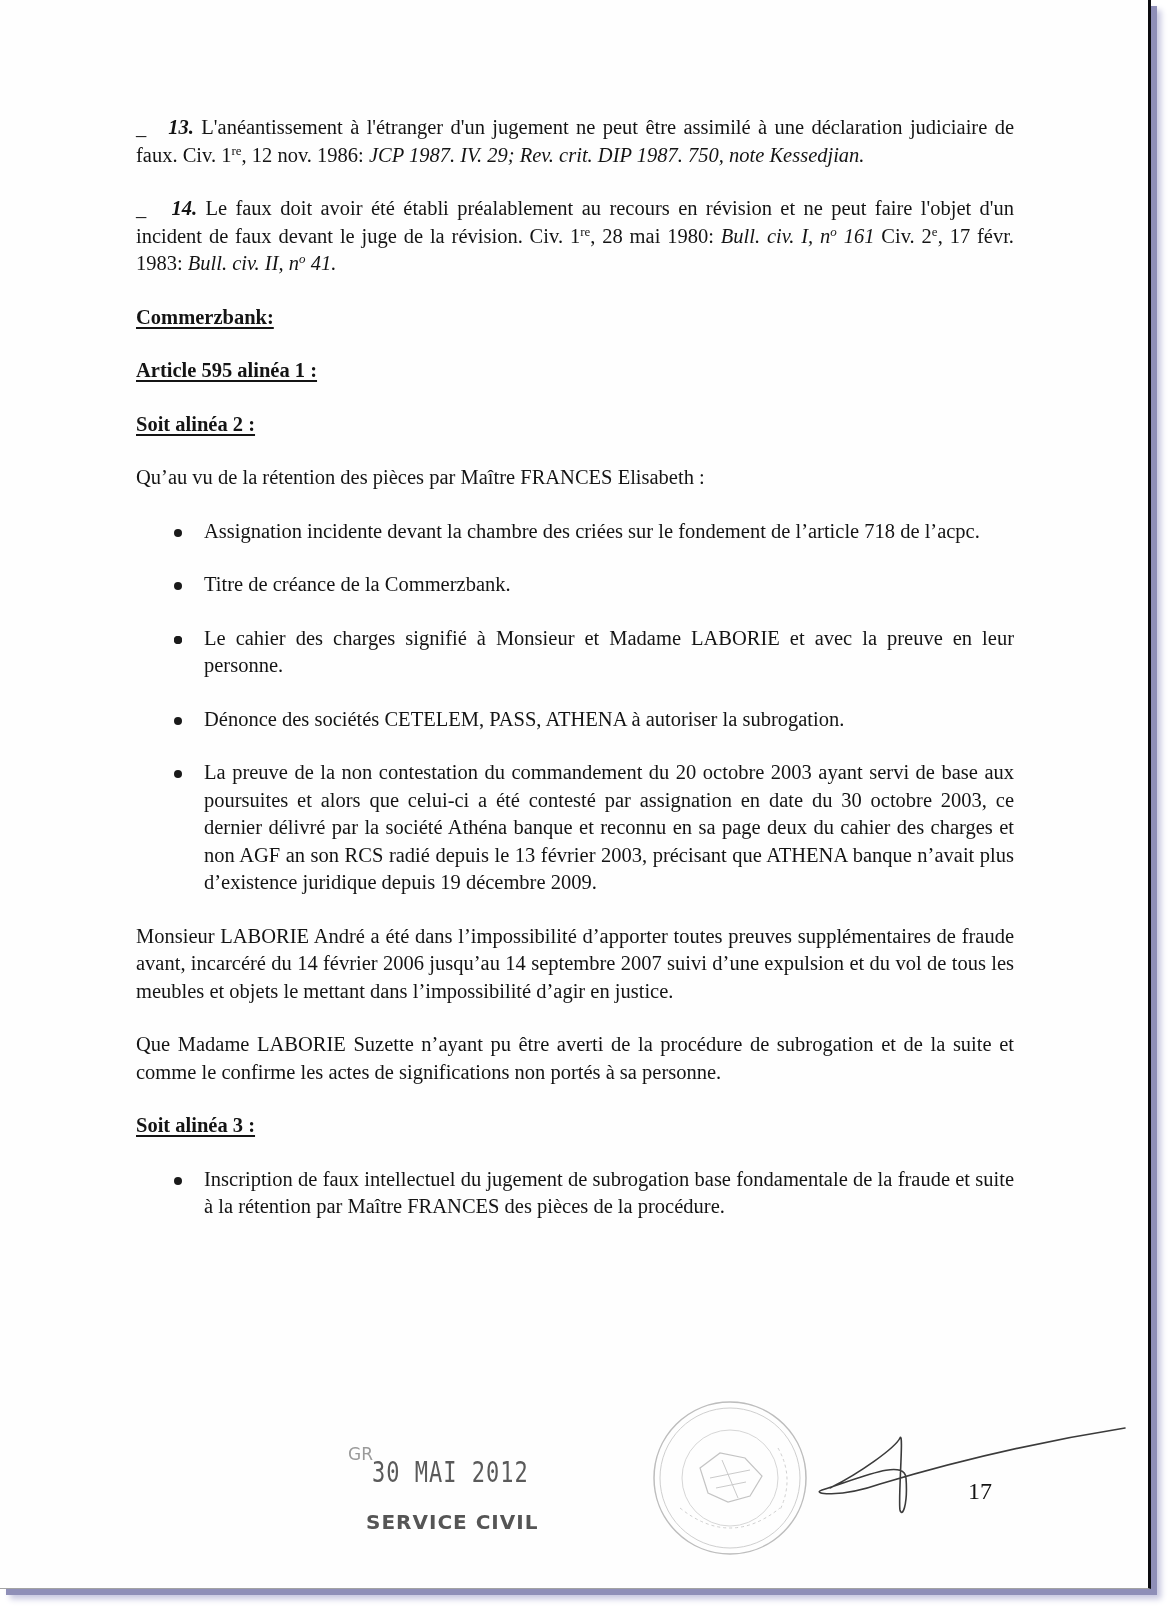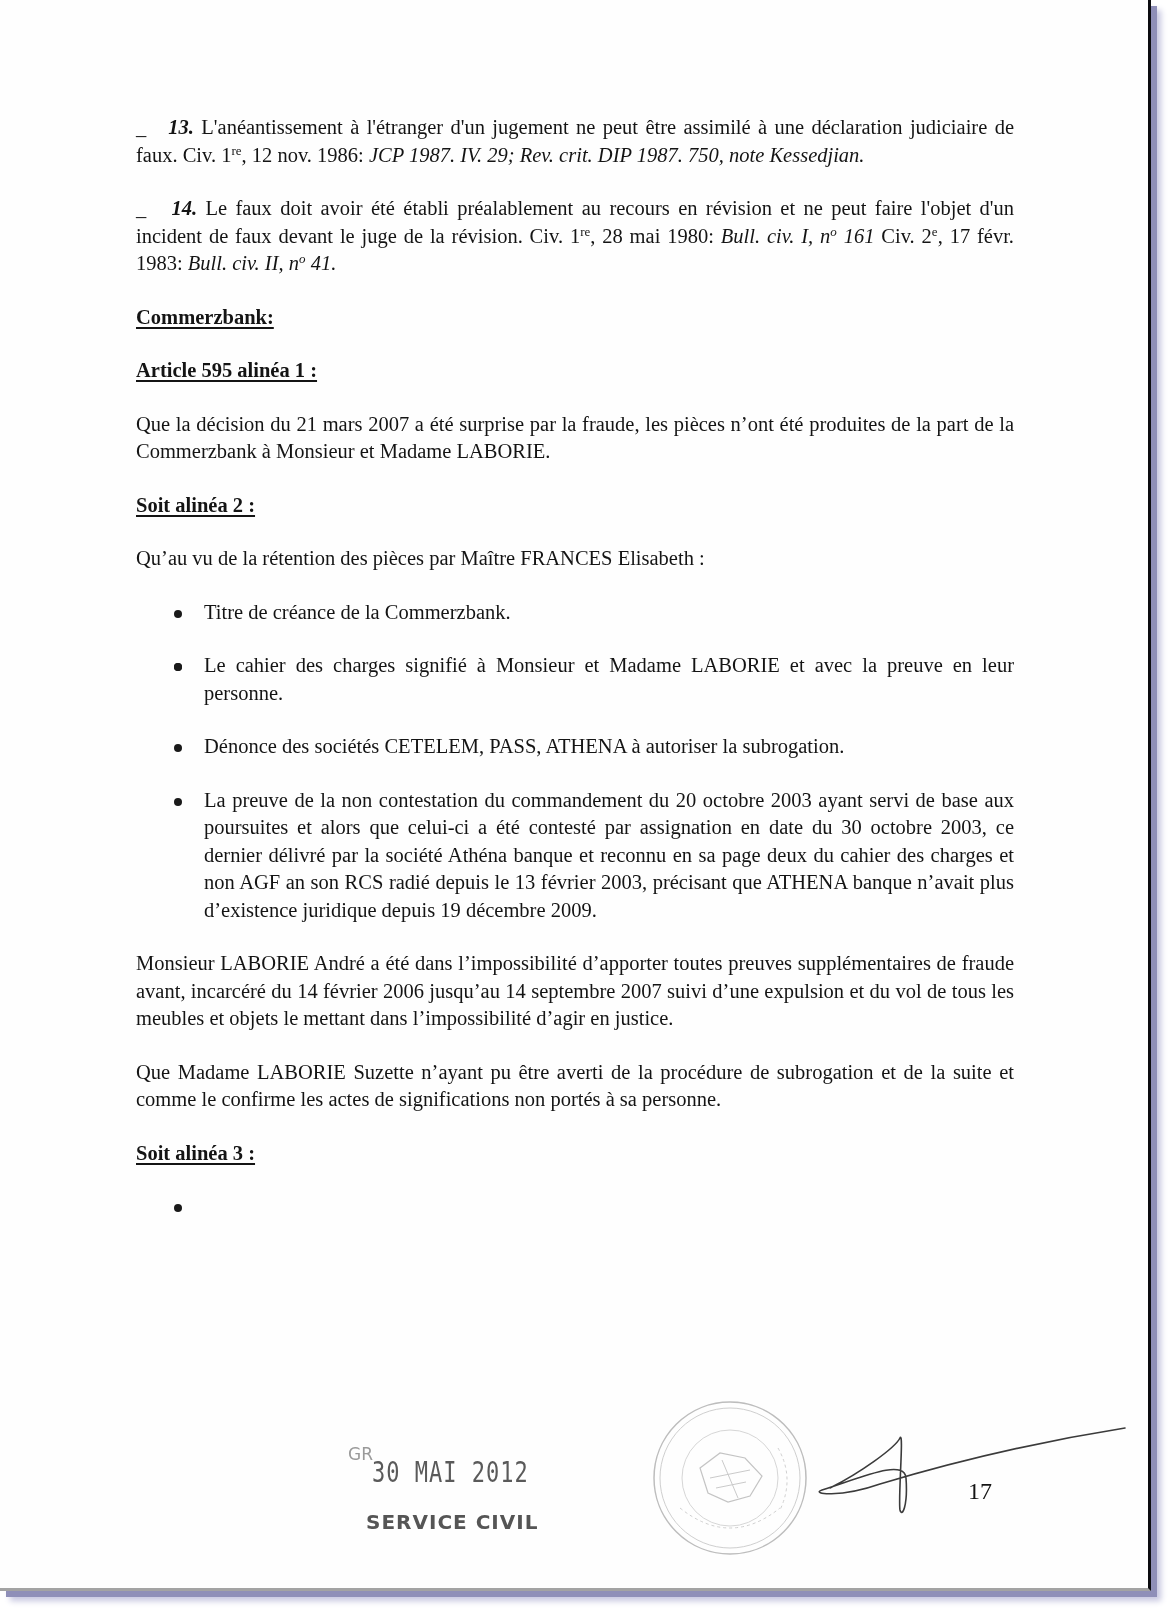--- a/index.html
+++ b/index.html
@@ -8,21 +8,21 @@
     background: #ffffff;
     font-family: "Liberation Serif", serif;
     color: #141414;
     position: relative;
   }
   .page {
     position: absolute; left: 0; top: 0;
     width: 1148px; height: 1588px;
     background: #fefefe;
     border-right: 3px solid #0c0c10;
-    border-bottom: 3px solid #a3a3a3;
+    border-bottom: 1px solid #a3a3a3;
     box-shadow: 6px 6px 0 0 #8f8fb8, 10px 10px 6px 0 #c7c7e0;
   }
   .content {
     position: absolute; left: 136px; top: 114px; width: 878px;
     font-size: 20.5px; line-height: 27.5px; text-align: justify;
   }
   p { margin: 0; }
   .para { margin-bottom: 26px; }
   .heading {
     font-weight: bold; text-decoration: underline;
@@ -73,42 +73,42 @@
     </p>
 
     <p class="para">
       <span>_</span>&nbsp;&nbsp;&nbsp;<span class="num">14.</span><span> Le faux doit avoir été établi préalablement au recours en révision et ne peut faire l'objet d'un incident de faux devant le juge de la révision.  Civ. 1</span><sup>re</sup><span>,  28 mai 1980: </span><i><span>Bull. civ. I, n</span><sup>o</sup><span> 161</span></i><span>  Civ. 2</span><sup>e</sup><span>, 17 févr. 1983: </span><i><span>Bull. civ. II, n</span><sup>o</sup><span> 41.</span></i>
     </p>
 
     <p class="heading">Commerzbank:</p>
 
     <p class="heading">Article 595  alinéa 1 :</p>
 
-    <p class="para">Que la décision du 21 mars 2007 a été surprise par la fraude, les pièces n’ont été produites de la part de la Commerzbank à Monsieur et Madame LABORIE.</p>
 
     <p class="heading">Soit alinéa 2 :</p>
 
     <p class="para">Qu’au vu de la rétention des pièces par Maître FRANCES Elisabeth :</p>
 
     <ul class="bullets">
+      <li><span class="dot"></span><span>Assignation incidente devant la chambre des criées sur le fondement de l’article 718 de l’acpc.</span></li>
       <li><span class="dot"></span><span>Titre de créance de la Commerzbank.</span></li>
       <li><span class="dot"></span></li>
       <li><span class="dot"></span><span>Le cahier des charges signifié à Monsieur et Madame LABORIE et avec la preuve en leur personne.</span></li>
       <li><span class="dot"></span><span>Dénonce des sociétés CETELEM, PASS, ATHENA à autoriser la subrogation.</span></li>
       <li><span class="dot"></span><span>La preuve de la non contestation du commandement du 20 octobre 2003 ayant servi de base aux poursuites et alors que celui-ci a été contesté par assignation en date du 30 octobre 2003, ce dernier délivré par la société Athéna banque et reconnu en sa page deux du cahier des charges et non AGF an son RCS radié depuis le 13 février 2003, précisant que ATHENA banque n’avait plus d’existence juridique depuis 19 décembre 2009.</span></li>
     </ul>
 
     <p class="para">Monsieur LABORIE André a été dans l’impossibilité d’apporter toutes preuves supplémentaires de fraude avant, incarcéré du 14 février 2006 jusqu’au 14 septembre 2007 suivi d’une expulsion et du vol de tous les meubles et objets le mettant dans l’impossibilité d’agir en justice.</p>
 
     <p class="para">Que Madame LABORIE Suzette n’ayant pu être averti de la procédure de subrogation et de la suite et comme le confirme les actes de significations non portés à sa personne.</p>
 
     <p class="heading">Soit alinéa 3 :</p>
 
     <ul class="bullets">
-      <li><span class="dot"></span></li>
+      <li><span class="dot"></span><span>Inscription de faux intellectuel du jugement de subrogation base fondamentale de la fraude et suite à la rétention par Maître FRANCES des pièces de la procédure.</span></li>
     </ul>
   </div>
 
   <div class="faint-mark">GR</div>
 
   <div class="stamp-date">30 MAI 2012</div>
   <div class="stamp-service">SERVICE CIVIL</div>
 
   <svg class="seal" viewBox="0 0 160 160">
     <circle cx="80" cy="80" r="76" fill="none" stroke="#bdbdbd" stroke-width="1.5"></circle>

